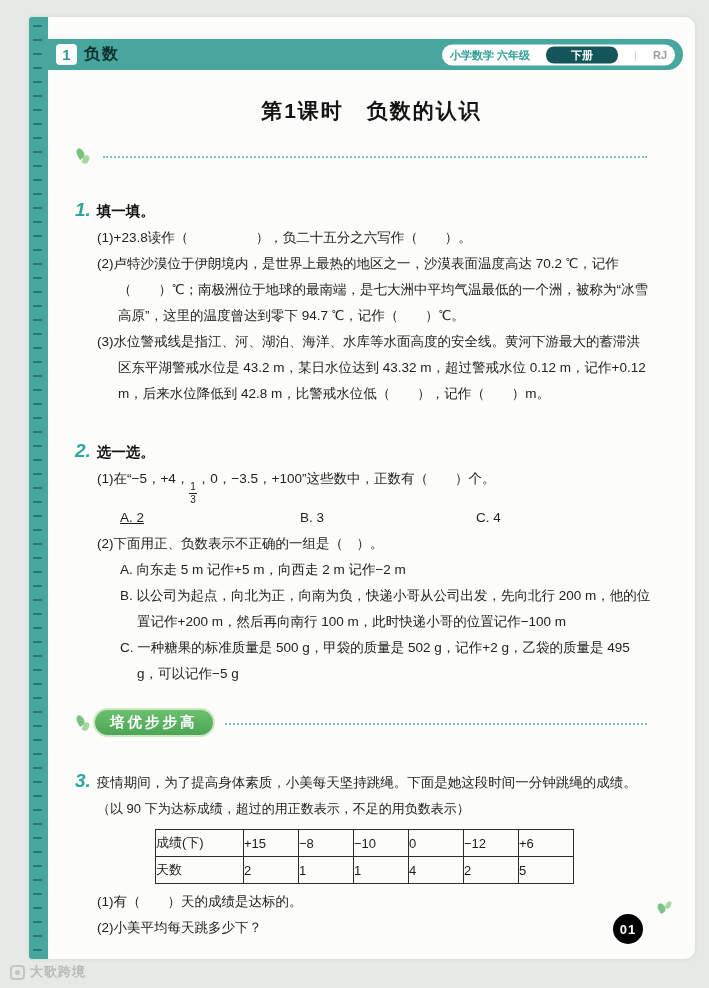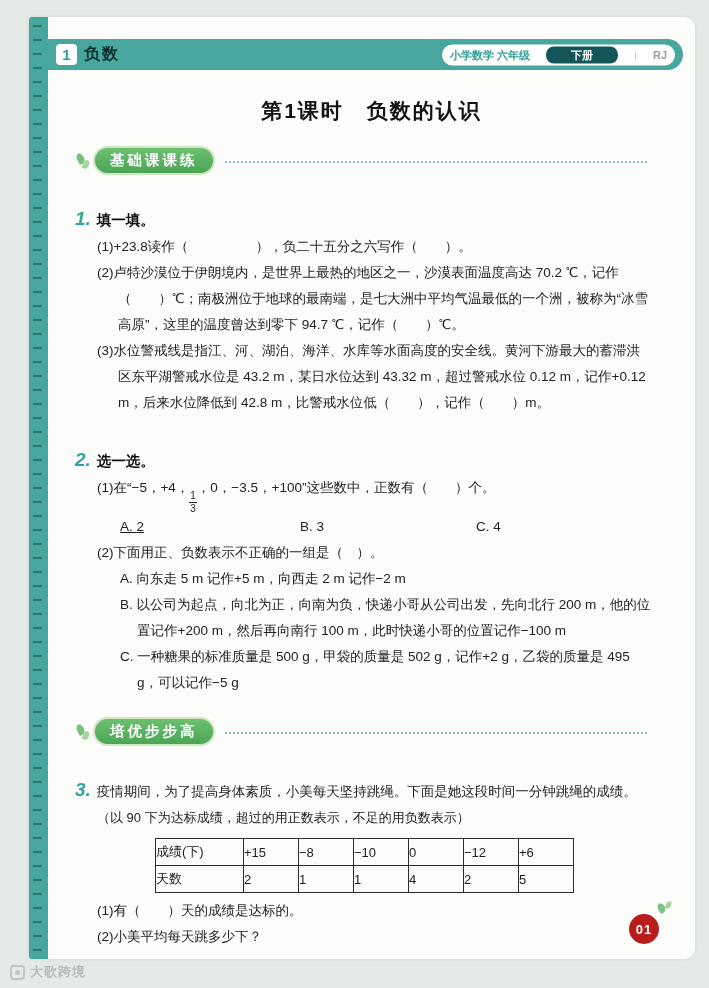--- a/index.html
+++ b/index.html
@@ -108,23 +108,23 @@
   .score-table td {
     border:1.5px solid #2c2c2c;
     text-align:left; vertical-align:middle;
     font-size:13px; height:27px; color:#1c1c1c;
   }
   .score-table td.lab { width:88px; }
   .score-table td.val { width:55px; }
 
   
   .page-num {
-    position:absolute; right:36px; bottom:15px;
+    position:absolute; right:52px; bottom:15px;
     width:30px; height:30px; border-radius:50%;
-    background:#b91c1c; color:#fff;
+    background:#000000; color:#fff;
     display:flex; align-items:center; justify-content:center;
     font-size:13px; font-weight:bold; letter-spacing:1px;
   }
   .pn-leaf1, .pn-leaf2 { position:absolute; background:#7cc387; border-radius:50% 50% 50% 0; }
   .pn-leaf1 { width:7px; height:10px; right:30px; bottom:46px; transform:rotate(-30deg); }
   .pn-leaf2 { width:5px; height:8px; right:24px; bottom:50px; background:#a5d6a0; transform:rotate(25deg); }
 
   
   .watermark {
     position:absolute; left:10px; bottom:7px;
@@ -162,21 +162,20 @@
 
     <h1 class="lesson-title">第1课时　负数的认识</h1>
 
     <div class="main">
 
       <div class="badge-row">
         <span class="leaves">
             <i class="l1"></i>
             <i class="l2"></i>
           </span>
-        <span class="badge">基础课课练</span>
         <span class="dots"></span>
       </div>
 
       <div class="question">
         <div class="q-head">
           <span class="q-num">1.</span><span class="q-title">填一填。</span>
         </div>
         <div class="q-body">
           <p class="item">(1)+23.8读作（　　　　　），负二十五分之六写作（　　）。</p>
           <p class="item">(2)卢特沙漠位于伊朗境内，是世界上最热的地区之一，沙漠表面温度高达 70.2 ℃，记作（　　）℃；南极洲位于地球的最南端，是七大洲中平均气温最低的一个洲，被称为“冰雪高原”，这里的温度曾达到零下 94.7 ℃，记作（　　）℃。</p>

